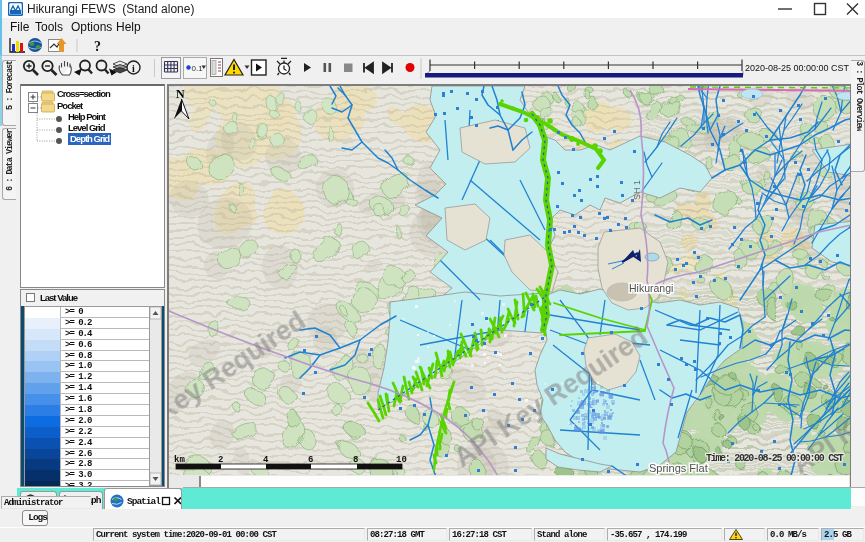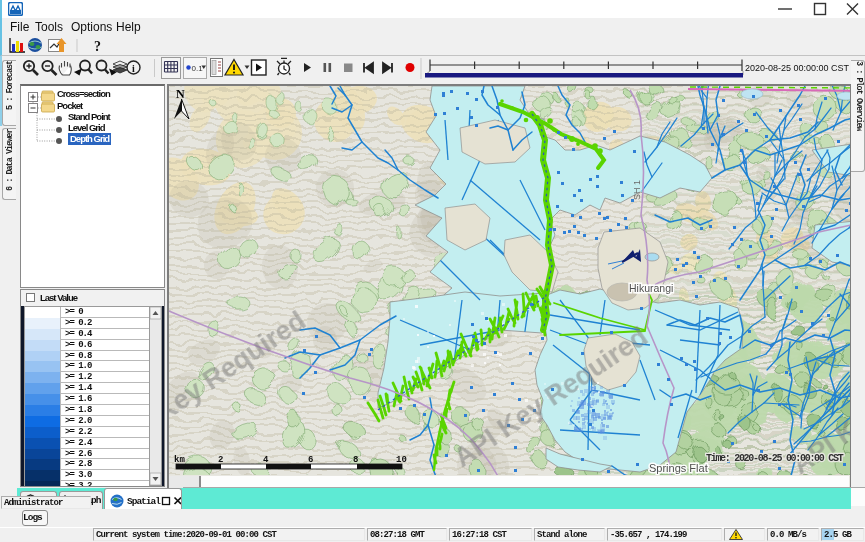--- a/index.html
+++ b/index.html
@@ -21,50 +21,51 @@
 .vtab span{display:block;transform:rotate(180deg);writing-mode:vertical-rl;letter-spacing:-1px;margin:0 auto;
  white-space:nowrap;width:12px;overflow:hidden}
 #rtab{position:absolute;left:851px;top:60px;width:14px;height:112px;background:#f4f4f4;border:1px solid #a8a8a8;
  border-left:none;border-radius:0 3px 3px 0;font-family:"Liberation Mono",monospace;font-weight:bold;font-size:8.5px;color:#222}
 #rtab span{display:block;writing-mode:vertical-rl;letter-spacing:-1px;white-space:nowrap;width:12px;margin:0 auto;overflow:hidden}
 
 #tb2{left:17px;top:56px;width:834px;height:27px;background:#f0f0f0}
 
 #treepanel{left:20px;top:84px;width:145px;height:204px;background:#fff;border:1px solid #898989;
  border-top:2px solid #6a6a6a;overflow:hidden}
-#legpanel{left:20px;top:289px;width:145px;height:198px;background:#0f172a;border:1px solid #898989;overflow:hidden}
+#legpanel{left:20px;top:289px;width:145px;height:198px;background:#0c4a6e;border:1px solid #898989;overflow:hidden}
 .lrow{height:10.9px;position:relative;border-bottom:1px solid #b9b9b9;background:#fff}
 .lsw{position:absolute;left:0;top:0;width:36px;height:10.9px;border-right:1px solid #b9b9b9}
 .llb{position:absolute;left:40px;top:0;font-family:"Liberation Mono",monospace;font-weight:bold;
  letter-spacing:-1px;font-size:9px;color:#111;line-height:10px}
 
 #mappanel{left:167px;top:84px;width:684px;height:406px;border:2px solid #7d7d7d;border-right:1px solid #7d7d7d;background:#e8e7e1;overflow:hidden}
 
 #btabs{left:17px;top:488px;width:834px;height:21px;background:#5eead4}
 .btab{position:absolute;top:3px;height:18px;background:#efefef;border:1px solid #9a9a9a;border-bottom:none;
  border-radius:3px 3px 0 0;font-family:"Liberation Mono",monospace;font-weight:bold;font-size:9.5px;
  letter-spacing:-1px;color:#111;padding:2px 0 0 3px;white-space:nowrap;overflow:hidden}
 .btab.active{top:0;height:21px;background:#fff;padding-top:5px}
 .btab svg{margin-right:1px}
 #logsbtn{left:22px;top:510px;width:26px;height:16px;border:1px solid #8a8a8a;border-radius:3px;background:#f7f7f7;
- font-family:"Liberation Mono",monospace;font-weight:bold;font-size:9.5px;letter-spacing:-1px;text-align:left;line-height:13px;color:#111}
+ font-family:"Liberation Mono",monospace;font-weight:bold;font-size:9.5px;letter-spacing:-1px;text-align:right;line-height:13px;color:#111}
 
 #status{left:0;top:527px;width:865px;height:15px;background:#f0f0f0;border-top:1px solid #fff}
 .scell{position:absolute;top:1px;height:13px;background:#f2f2f2;border:1px solid #adadad;border-right-color:#e8e8e8;
  border-bottom-color:#e8e8e8;font-family:"Liberation Mono",monospace;font-weight:bold;font-size:9px;
  letter-spacing:-0.9px;color:#111;padding:1px 0 0 2px;white-space:nowrap;overflow:hidden}
 svg{display:block}
 </style></head><body>
 
 <div id="title" class="abs">
  <svg class="abs" style="left:6px;top:2px" width="15" height="14">
   <rect x="0.5" y="0.5" width="14" height="13" rx="2" fill="#fff" stroke="#1565b8" stroke-width="1.6"></rect>
   <rect x="2" y="8" width="11" height="4.5" fill="#1565b8"></rect>
   <path d="M3 8 L5 4 L7 8 M8 8 L10 4 L12 8" stroke="#1565b8" stroke-width="1.4" fill="none"></path>
  </svg>
+ <div class="txt">Hikurangi FEWS&nbsp;&nbsp;(Stand alone)</div>
  <svg class="abs" style="left:770px;top:0" width="95" height="18">
   <path d="M6 9 H 20" stroke="#333" stroke-width="1.4"></path>
   <rect x="42.5" y="3.5" width="11" height="11" fill="none" stroke="#333" stroke-width="1.4"></rect>
   <path d="M75 3.5 L86 14.5 M86 3.5 L75 14.5" stroke="#333" stroke-width="1.4"></path>
  </svg>
 </div>
 
 <div id="menu" class="abs">
  <span style="left:8px">File</span>
     <span style="left:33px">Tools</span>
@@ -206,21 +207,21 @@
    <rect x="19" y="13" width="11" height="4" rx="1"></rect>
         <rect x="18.5" y="15" width="13" height="8" rx="1"></rect>
   </g>
 
   <circle cx="36" cy="30" r="3" fill="#555"></circle>
       <circle cx="36" cy="41" r="3" fill="#555"></circle>
       <circle cx="36" cy="52" r="3" fill="#555"></circle>
  </svg>
  <div class="uifont abs" style="left:36px;top:2px;line-height:11.4px">Cross=section</div>
  <div class="uifont abs" style="left:36px;top:13.5px;line-height:11.4px">Pocket</div>
- <div class="uifont abs" style="left:47px;top:24.8px;line-height:11.4px">Stand Point</div>
+ <div class="uifont abs" style="left:47px;top:24.8px;line-height:11.4px">Help Point</div>
  <div class="uifont abs" style="left:47px;top:36px;line-height:11.4px">Level Grid</div>
  <div class="uifont abs" style="left:47px;top:47.3px;line-height:11.4px;background:#2a65c0;color:#fff;padding:0 2px">Depth Grid</div>
 </div>
 
 <div id="legpanel" class="abs">
  <div class="abs" style="left:0;top:0;width:143px;height:16px;background:#f1f1f1">
   <div class="abs" style="left:5px;top:3px;width:9px;height:9px;background:#fff;border:1px solid #777"></div>
   <div class="uifont abs" style="left:19px;top:2px;font-size:9.5px">Last Value</div>
  </div>
  <div class="abs" style="left:3px;top:16px;width:125px;height:180px;border:1px solid #9a9a9a;border-right:none;background:#fff">

